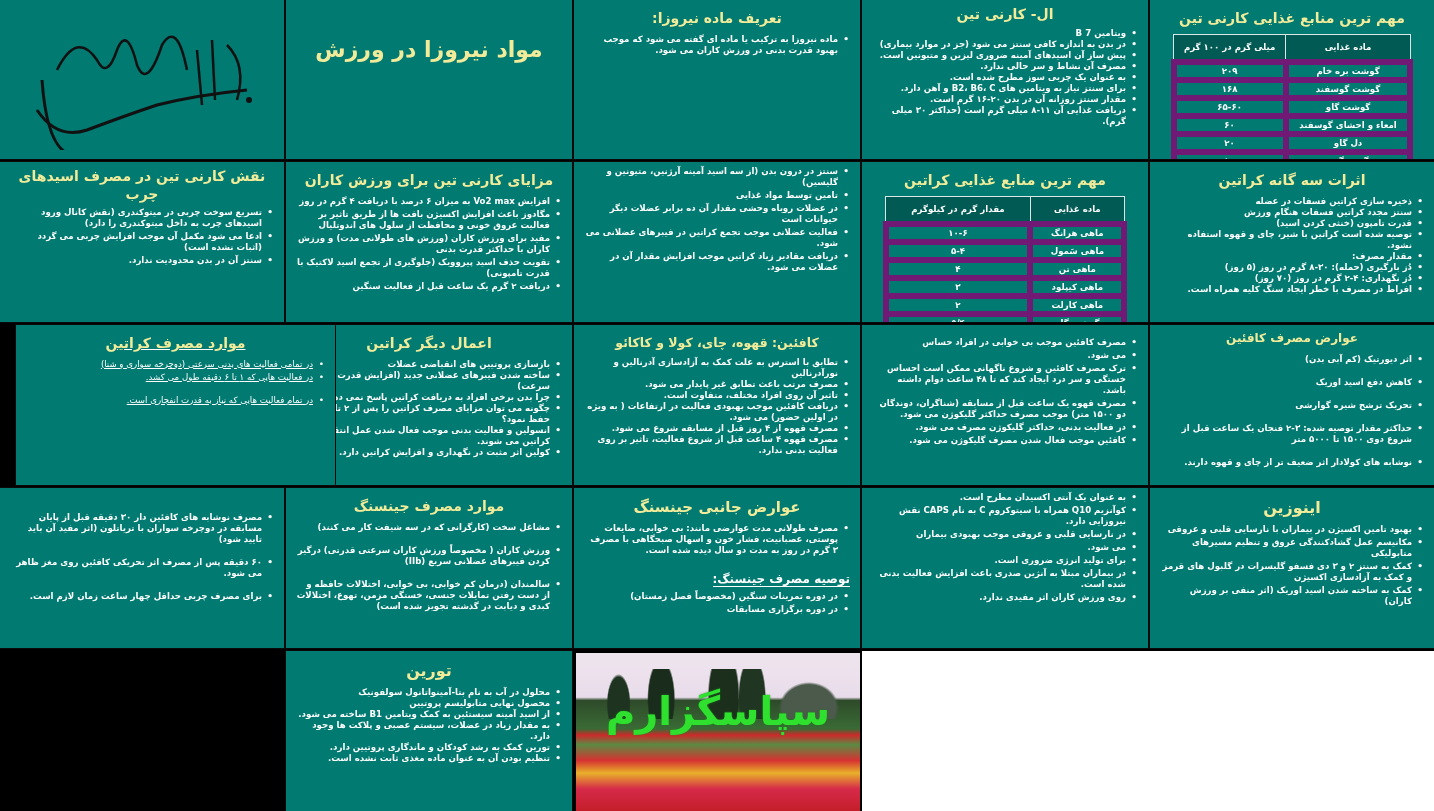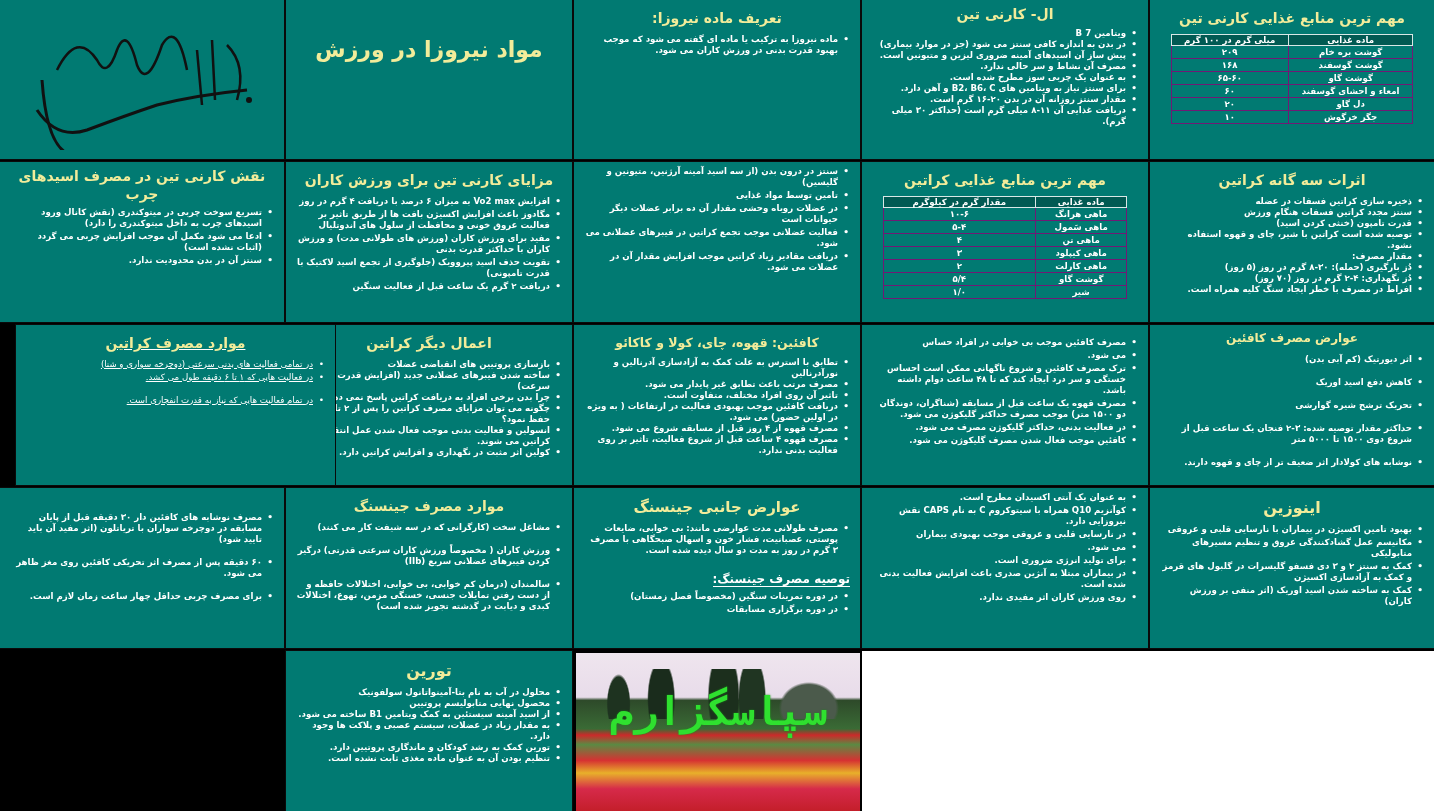--- a/index.html
+++ b/index.html
@@ -9,36 +9,36 @@
     position:absolute; background:#017a72; overflow:hidden; box-sizing:border-box;
     direction:rtl; color:#ffffff; padding:4px 10px 4px 10px;
     outline:1px solid #0a0a0a;
   }
   .slide .title { color:#f2ec9a; font-weight:bold; text-align:center; font-size:14px; line-height:1.25; margin:6px 0 6px 0; }
   .slide ul { margin:0; padding:0 12px 0 0; list-style:none; }
   .slide li { position:relative; font-size:8.6px; line-height:1.28; margin-bottom:2px; font-weight:bold; }
   .slide li::before { content:"•"; position:absolute; right:-11px; top:0; color:#ffffff; font-size:9px; }
   .slide li.gap { margin-bottom:12px; }
   .slide table { width:92%; margin:0 auto; border-collapse:collapse; font-size:8.6px; font-weight:bold; }
-  .slide th { background:#015a53; color:#fff; border:1px solid #d8e8e6; padding:0 3px; font-weight:bold; }
-  .slide td { border:1px solid #701a75; text-align:center; padding:0 3px; height:12px; }
+  .slide th { background:#015a53; color:#fff; border:1px solid #d8e8e6; padding:7px 3px; font-weight:bold; }
+  .slide td { border:6px solid #701a75; text-align:center; padding:0 3px; height:12px; }
   .slide .sub { color:#fff; font-size:12px; font-weight:bold; border-bottom:1px solid #fff; display:inline-block; margin:14px 0 4px 0; }
   .calligraphy { display:flex; align-items:center; justify-content:center; height:100%; }
   .big-title { display:flex; align-items:center; justify-content:center; height:60%; color:#f2ec9a; font-weight:bold; font-size:22px; }
   .thanks {
     position:absolute; background:linear-gradient(to bottom, #efe5ee 0%, #e8dcea 28%, #2e4a2a 30%, #3a6b35 48%, #cc2a2a 52%, #5b8a43 58%, #d63232 68%, #e8b02a 76%, #d62a4a 86%, #c41e2a 100%);
     overflow:hidden;
   }
   .thanks .trees { position:absolute; left:0; right:0; top:10%; height:32%; background:
       radial-gradient(ellipse 12px 30px at 15% 70%, #1e3320 90%, transparent 100%),
       radial-gradient(ellipse 14px 40px at 30% 60%, #1a2c1c 90%, transparent 100%),
       radial-gradient(ellipse 16px 48px at 52% 55%, #1c2f1d 90%, transparent 100%),
       radial-gradient(ellipse 14px 42px at 62% 58%, #203522 90%, transparent 100%),
       radial-gradient(ellipse 30px 26px at 82% 78%, #4b5a4b 90%, transparent 100%); }
-  .thanks .word { position:absolute; left:0; right:0; top:22%; text-align:center; color:#2fe02f; font-weight:bold; font-size:40px; direction:rtl; text-shadow:0 0 2px #1a8a1a;font-family:Liberation Mono, monospace; }
+  .thanks .word { position:absolute; left:0; right:0; top:22%; text-align:center; color:#2fe02f; font-weight:bold; font-size:40px; direction:rtl; text-shadow:0 0 2px #1a8a1a; }
 </style>
 </head>
 <body>
 
 <div class="grid">
 
   <div class="slide" style="left:1150px;top:0;width:284px;height:159px;">
     <div class="title">مهم ترین منابع غذایی کارنی تین</div>
     <table>
       <tbody>

